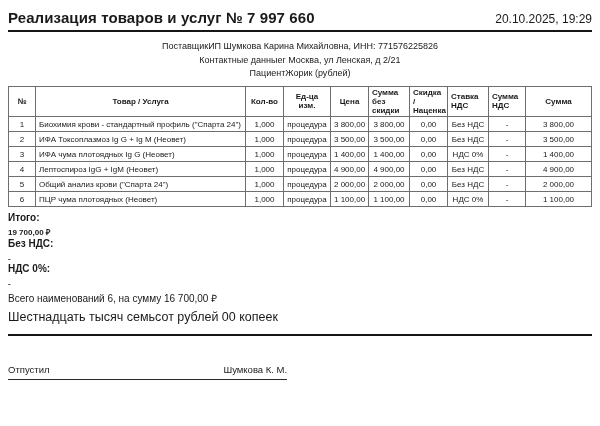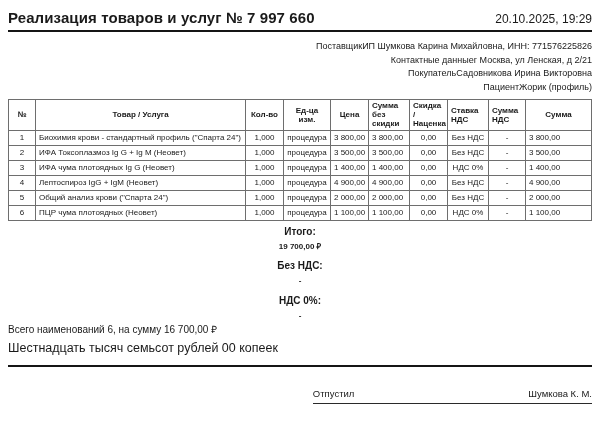--- a/index.html
+++ b/index.html
@@ -10,46 +10,46 @@
     font-family:"Liberation Sans", sans-serif;
   }
   .page { padding:0 8px;border-radius:9px; }
 
   .title-row { display:flex; justify-content:space-between; align-items:flex-end; padding-top:9px; }
   .doc-title { font-size:15px; font-weight:bold; margin:0; line-height:1.2; letter-spacing:.1px; }
   .doc-datetime { font-size:12px; padding-bottom:1px; white-space:nowrap;margin-left:22px; }
   .thick-rule { border-top:2px solid #151515; margin-top:3px; height:0; }
 
   .info-section { margin-top:8px; }
-  .info-row { display:flex; justify-content:flex-end; font-size:9px; line-height:13.5px; }
+  .info-row { display:flex; justify-content:center; font-size:9px; line-height:13.5px; }
   .info-label { text-align:left; }
   .info-value { text-align:right; }
 
   table.items { width:100%; border-collapse:collapse; table-layout:fixed; margin-top:5px; }
   table.items th, table.items td {
     border:1px solid #6e6e6e; font-size:8px; padding:1px 3px;
     overflow:hidden; white-space:nowrap;
   }
   table.items th { font-weight:bold; height:21px; white-space:normal; line-height:1.15; vertical-align:middle; }
   table.items td { height:15px; vertical-align:middle; }
   .al-c { text-align:center; }
   .al-l { text-align:left; }
-  .al-r { text-align:left; }
-
-  .totals { text-align:center; margin-top:4px; }
-  .total-group { margin-top:9px; }
+  .al-r { text-align:center; }
+
+  .totals { text-align:left; margin-top:4px; }
+  .total-group { }
   .total-group:first-child { margin-top:5px; }
   .total-label { font-size:10px; font-weight:bold; line-height:1.2; }
   .total-value { font-size:8px; font-weight:bold; margin-top:4px; line-height:1.2; }
 
   .summary { margin-top:2px; }
   .items-count-line { font-size:10px; }
   .amount-words { font-size:12.5px; margin-top:5px; padding-bottom:7px; }
 
-  .signatures { display:flex; justify-content:flex-end; margin-top:21px; }
+  .signatures { display:flex; justify-content:space-between; margin-top:28px; }
   .sig-block { width:47.8%; }
   .sig-block.right { width:44.4%; }
   .sig-row { display:flex; justify-content:space-between; font-size:9.5px; padding-bottom:4px; border-bottom:1.5px solid #2a2a2a; }
 </style>
 </head>
 <body>
 
 <div class="page">
 
   <div class="title-row">
@@ -61,26 +61,22 @@
   <div class="info-section" id="info-section">
       <div class="info-row">
         <span class="info-label">Поставщик</span>
         <span class="info-value">ИП Шумкова Карина Михайловна, ИНН: 771576225826</span>
       </div>
       <div class="info-row">
         <span class="info-label">Контактные данные</span>
         <span class="info-value">г Москва, ул Ленская, д 2/21</span>
       </div>
       <div class="info-row">
-        <span class="info-label">Покупатель</span>
-        <span class="info-value">Садовникова Ирина Викторовна</span>
-      </div>
-      <div class="info-row">
         <span class="info-label">Пациент</span>
-        <span class="info-value">Жорик (профиль)</span>
+        <span class="info-value">Жорик (рублей)</span>
       </div>
     </div>
 
   <table class="items">
     <colgroup>
       <col style="width:27px">
         <col style="width:210px">
         <col style="width:38px">
         <col style="width:47px">
       <col style="width:38px">

